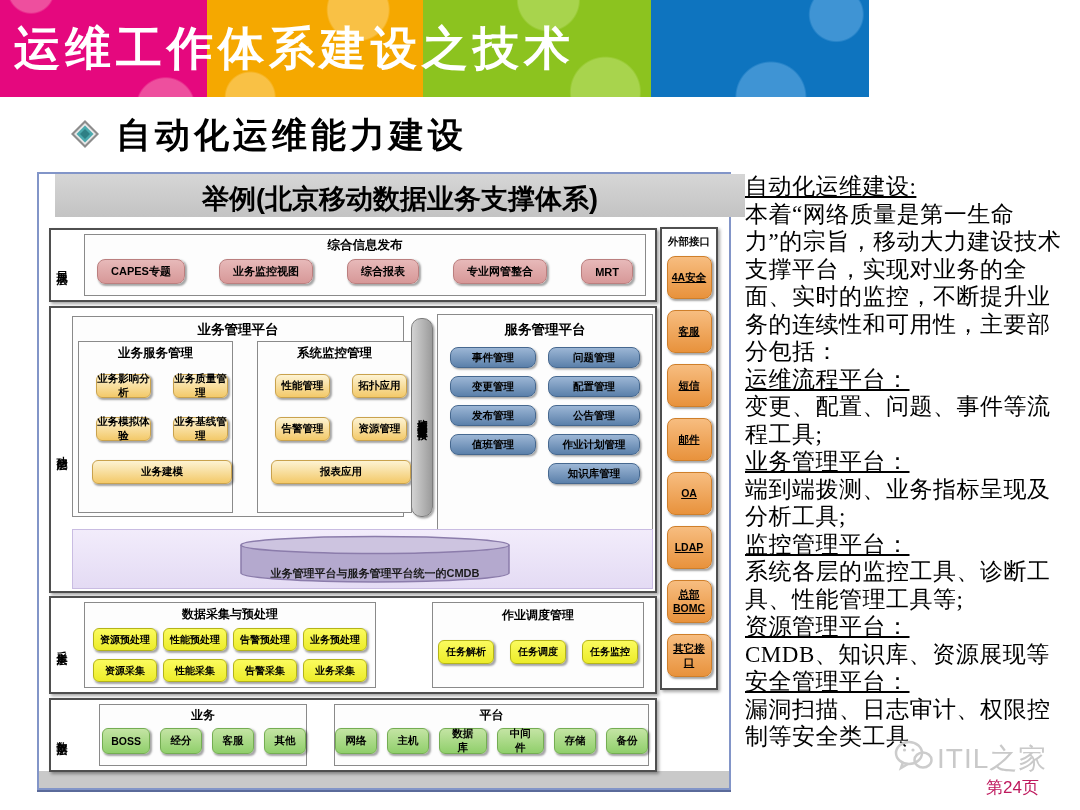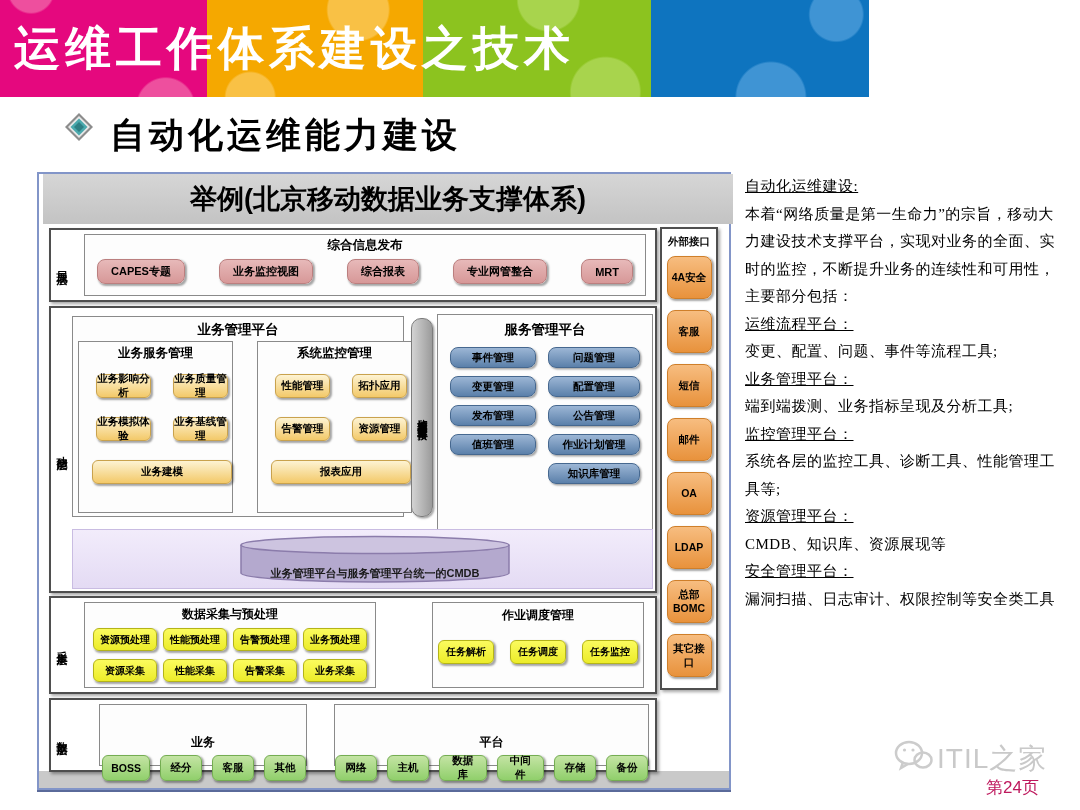--- a/index.html
+++ b/index.html
@@ -23,29 +23,29 @@
                radial-gradient(circle at 80% 95%, #a8d44d 0 34px, transparent 36px), #8cc31f; }
   .blk-blue { left:651px; width:218px;
     background:radial-gradient(circle at 85% 15%, #3f94d4 0 26px, transparent 28px),
                radial-gradient(circle at 55% 100%, #3f94d4 0 34px, transparent 36px), #0e74bf; }
   .hdr-title {
     position:absolute; left:14px; top:0; height:97px; line-height:97px;
     font-size:46px; font-weight:bold; color:#ffffff; letter-spacing:5px; white-space:nowrap;
   }
 
   
-  .sub { position:absolute; left:64px; top:112px; display:flex; gap:16px; }
+  .sub { position:absolute; left:70px; top:112px; display:flex; align-items:center; gap:16px; }
   .sub-title { font-size:35px; font-weight:bold; color:#000; letter-spacing:4px; }
 
   
   .diagram {
     position:absolute; left:37px; top:172px; width:694px; height:618px;
     background:#ffffff; border:2px solid #8295c8; box-shadow:0 2px 0 #5a6a9a;
   }
-  .dg-titleband { position:absolute; left:4px; top:0; width:100%; height:50px;
+  .dg-titleband { position:absolute; left:16px; top:0; width:100%; height:43px;
     background:linear-gradient(#d6d6d6,#c3c3c3); }
   .dg-title { width:100%; text-align:center; line-height:50px; font-size:27px; font-weight:bold; color:#000; }
   .dg-bottomstrip { position:absolute; left:0; bottom:0; width:100%; height:17px; background:#c9c9c9; }
 
   .layer {
     position:absolute; background:#fff; border:2px solid #4f4f4f;
     box-shadow:2px 2px 3px rgba(0,0,0,0.35);
   }
   .layer-label {
     position:absolute; left:3px; top:50%; transform:translateY(-50%);
@@ -59,21 +59,21 @@
   .btn {
     display:flex; align-items:center; justify-content:center; text-align:center;
     font-weight:bold; color:#000; border-radius:6px;
     box-shadow:1.5px 1.5px 2px rgba(0,0,0,0.35);
   }
   .btn-pink  { background:linear-gradient(#e7b9b9,#d79898); border:1px solid #bb7f7f; border-radius:8px; }
   .btn-gold  { background:linear-gradient(#fdf3d3,#f3c969); border:1px solid #c9a24d;margin-left:13px; }
   .btn-blue  { background:linear-gradient(#9cb6d5,#5b80aa); border:1px solid #46688f; border-radius:8px; }
   .btn-yel   { background:linear-gradient(#fbfb5e,#ecec29); border:1px solid #b4b418; }
   .btn-green { background:linear-gradient(#c4e4a4,#90cf6b); border:1px solid #74ad52; }
-  .btn-orange{ background:linear-gradient(#f7bd80,#e8923c); border:1px solid #cf7f2a; border-radius:8px; }
+  .btn-orange{ background:linear-gradient(#f7bd80,#e8923c); border:1px solid #cf7f2a; border-radius:8px;text-decoration:underline; }
 
   
   #layer-presentation { left:10px; top:54px; width:608px; height:74px; }
   #pres-box { left:33px; top:4px; width:562px; height:62px; }
   #pres-box .inbox-title { font-size:12.5px; padding-top:2px; }
   .pres-row { display:flex; justify-content:space-between; padding:5px 12px 0 12px; }
   .pres-row .btn { height:25px; font-size:11px; padding:0 13px; }
 
   
   #layer-function { left:10px; top:132px; width:608px; height:287px; }
@@ -115,35 +115,35 @@
   .pre-grid .btn { height:23px; font-size:10px; }
   #scheduler-box { left:381px; top:4px; width:212px; height:86px; }
   #scheduler-box .inbox-title { font-size:12px; padding-top:4px; }
   .sch-row { display:flex; justify-content:center; gap:16px; padding-top:16px; }
   .sch-row .btn { width:56px; height:24px; font-size:10px; }
 
   
   #layer-data { left:10px; top:524px; width:608px; height:74px; }
   #biz-box { left:48px; top:4px; width:208px; height:62px; }
   #plat-box { left:283px; top:4px; width:315px; height:62px; }
-  #biz-box .inbox-title, #plat-box .inbox-title { font-size:12px; padding-top:2px;margin-top:27px; }
+  #biz-box .inbox-title, #plat-box .inbox-title { font-size:12px; padding-top:2px; }
   .data-row { display:flex; justify-content:flex-end; gap:10px; padding-top:4px; }
   .data-row .btn { height:26px; font-size:10.5px; padding:0 8px; min-width:42px; }
 
   
   #external-box { position:absolute; left:621px; top:53px; width:58px; height:463px;
     background:#fff; border:2px solid #4f4f4f; box-shadow:2px 2px 3px rgba(0,0,0,0.35); }
   #external-box .inbox-title { font-size:10.5px; padding-top:6px; }
   .ext-col { display:flex; flex-direction:column; align-items:center; gap:11px; padding-top:7px; }
   .ext-col .btn { width:45px; min-height:43px; font-size:10.5px; line-height:1.25; padding:2px; }
 
   
   .sidebar {
     position:absolute; left:745px; top:173px; width:322px;
-    font-family:"Liberation Serif", serif; font-size:15px; line-height:27.5px; color:#000;
+    font-family:"Liberation Serif", serif; font-size:23px; line-height:27.5px; color:#000;
     letter-spacing:0.5px;
   }
   .sb-head { text-decoration:underline; }
   .sb-body { }
 
   
   .watermark { position:absolute; left:893px; top:740px; display:flex; align-items:center; gap:4px; }
   .watermark .wm-text { font-size:28px; color:#c9c9c9; letter-spacing:1px; }
   .pagenum { position:absolute; left:986px; top:776px; font-size:17px; color:#be185d; }
 </style>

